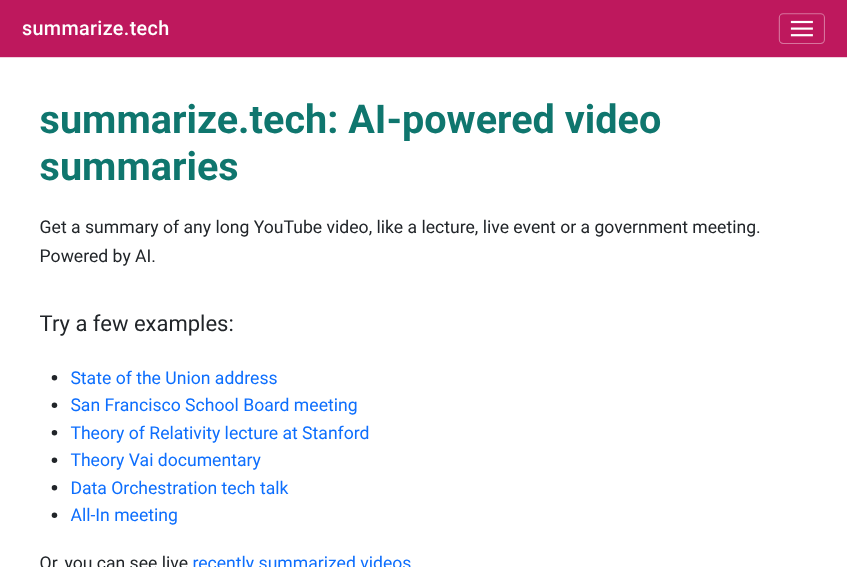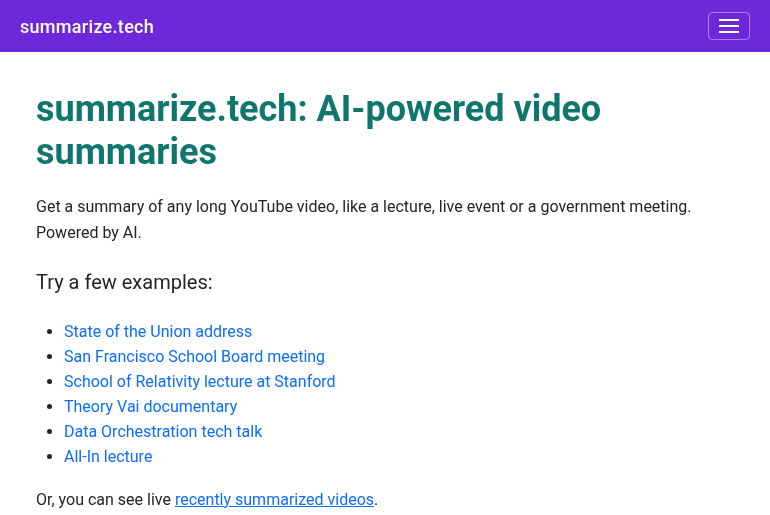--- a/index.html
+++ b/index.html
@@ -12,21 +12,21 @@
       font-family: -apple-system, BlinkMacSystemFont, 'Segoe UI', Roboto, sans-serif;
       font-size: 16px;
       color: #212529;
       background: #fff;
       width: 770px;
       min-height: 515px;
     }
 
     
     .navbar {
-      background-color: #6d28d9;
+      background-color: #be185d;
       padding: 12px 20px;
       display: flex;
       align-items: center;
       justify-content: space-between;
     }
 
     .navbar-brand {
       color: #fff;
       font-size: 18px;
       font-weight: 500;
@@ -62,21 +62,21 @@
       font-weight: 700;
       color: #0f766e;
       line-height: 1.2;
       margin-bottom: 20px;
     }
 
     .page-description {
       font-size: 16px;
       color: #212529;
       line-height: 1.6;
-      margin-bottom: 24px;
+      margin-bottom: 36px;
       max-width: 660px;
     }
 
     .examples-label {
       font-size: 20px;
       color: #212529;
       margin-bottom: 10px;
     }
 
     .examples-list {
@@ -155,30 +155,30 @@
   <p class="examples-label">Try a few examples:</p>
 
   <ul class="examples-list">
     <li>
       <a href="#">State of the Union address</a>
     </li>
     <li>
       <a href="#">San Francisco School Board meeting</a>
     </li>
     <li>
-      <a href="#">School of Relativity lecture at Stanford</a>
+      <a href="#">Theory of Relativity lecture at Stanford</a>
     </li>
     <li>
       <a href="#">Theory Vai documentary</a>
     </li>
     <li>
       <a href="#">Data Orchestration tech talk</a>
     </li>
     <li>
-      <a href="#">All-In lecture</a>
+      <a href="#">All-In meeting</a>
     </li>
   </ul>
 
   <p class="or-section">
     <span>Or, you can see live </span><a href="#">recently summarized videos</a><span>.</span>
   </p>
 
   <div class="url-row">
     <input type="text" class="url-input" placeholder="URL of a YouTube video" style="">
     <button class="submit-btn">Submit</button>

